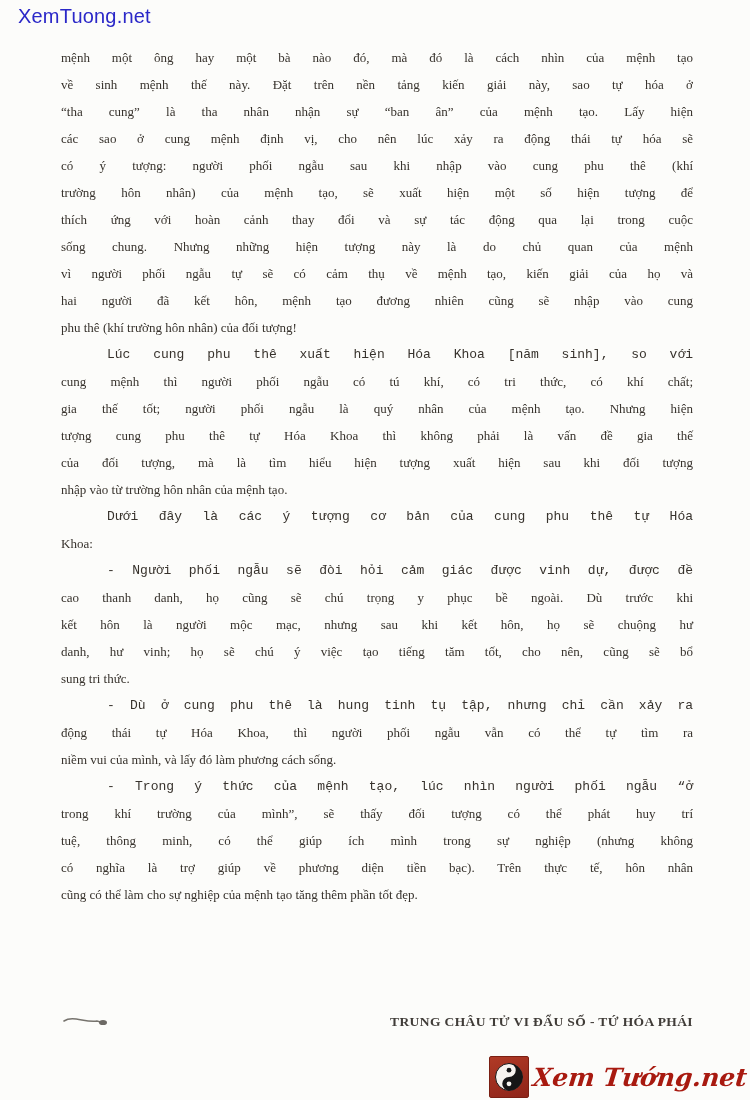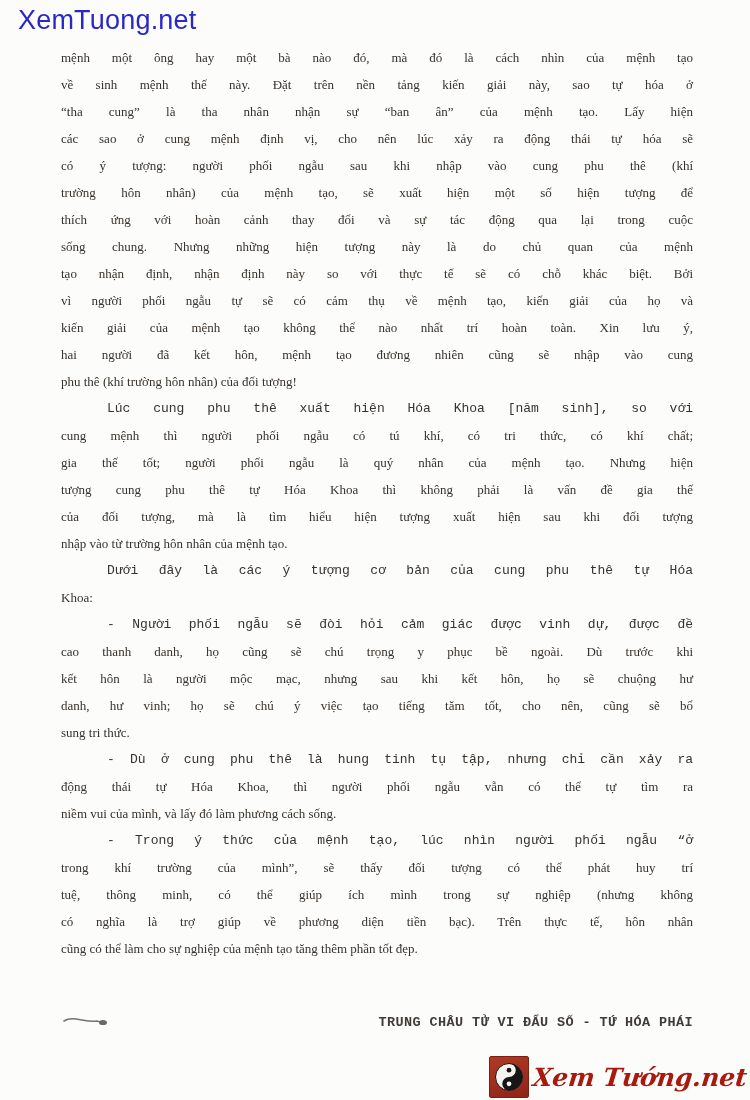--- a/index.html
+++ b/index.html
@@ -6,38 +6,38 @@
   body {
     width:750px; height:1100px; position:relative;
     background:#fcfcfa; overflow:hidden;
     font-family:"Liberation Serif", serif;
   }
   .page { position:absolute; inset:0; }
 
   .watermark {
     position:absolute; left:18px; top:5px;
     font-family:"Liberation Sans", sans-serif;
-    font-size:27px; color:#2b28c8; letter-spacing:0.2px;text-align:right;
+    font-size:20px; color:#2b28c8; letter-spacing:0.2px;text-align:right;
   }
 
   .article {
     position:absolute; left:61px; top:44px; width:632px;
     font-size:13px; line-height:27px; color:#37322c;
   }
   .line { text-align:justify; text-align-last:justify; }
   .line.last { text-align-last:left; }
   .line.indent { text-indent:46px;font-family:Liberation Mono, monospace; }
 
   .footer {
     position:absolute; left:61px; top:1012px; width:632px;
     display:flex; align-items:center; justify-content:space-between;
   }
   .squiggle { opacity:0.75; }
   .book-title {
-    font-family:Liberation Mono, monospace;
+    font-family:Liberation Serif, serif;
     font-weight:bold; font-size:13.5px; letter-spacing:0.4px;
     color:#403c38;
   }
 
   .site-logo {
     position:absolute; right:3px; top:1056px;
     display:flex; align-items:center; gap:4px;
   }
   .yinyang-box {
     width:38px; height:40px; border-radius:2px;
@@ -62,23 +62,21 @@
 
   <div class="article">
       <div class="line">mệnh một ông hay một bà nào đó, mà đó là cách nhìn của mệnh tạo</div>
       <div class="line">về sinh mệnh thế này. Đặt trên nền tảng kiến giải này, sao tự hóa ở</div>
       <div class="line">“tha cung” là tha nhân nhận sự “ban ân” của mệnh tạo. Lấy hiện</div>
       <div class="line">các sao ở cung mệnh định vị, cho nên lúc xảy ra động thái tự hóa sẽ</div>
       <div class="line">có ý tượng: người phối ngẫu sau khi nhập vào cung phu thê (khí</div>
       <div class="line">trường hôn nhân) của mệnh tạo, sẽ xuất hiện một số hiện tượng để</div>
       <div class="line">thích ứng với hoàn cảnh thay đổi và sự tác động qua lại trong cuộc</div>
       <div class="line">sống chung. Nhưng những hiện tượng này là do chủ quan của mệnh</div>
-      <div class="line">tạo nhận định, nhận định này so với thực tế sẽ có chỗ khác biệt. Bởi</div>
       <div class="line">vì người phối ngẫu tự sẽ có cảm thụ về mệnh tạo, kiến giải của họ và</div>
-      <div class="line">kiến giải của mệnh tạo không thể nào nhất trí hoàn toàn. Xin lưu ý,</div>
       <div class="line">hai người đã kết hôn, mệnh tạo đương nhiên cũng sẽ nhập vào cung</div>
       <div class="line last">phu thê (khí trường hôn nhân) của đối tượng!</div>
       <div class="line indent">Lúc cung phu thê xuất hiện Hóa Khoa [năm sinh], so với</div>
       <div class="line">cung mệnh thì người phối ngẫu có tú khí, có tri thức, có khí chất;</div>
       <div class="line">gia thế tốt; người phối ngẫu là quý nhân của mệnh tạo. Nhưng hiện</div>
       <div class="line">tượng cung phu thê tự Hóa Khoa thì không phải là vấn đề gia thế</div>
       <div class="line">của đối tượng, mà là tìm hiểu hiện tượng xuất hiện sau khi đối tượng</div>
       <div class="line last">nhập vào từ trường hôn nhân của mệnh tạo.</div>
       <div class="line indent">Dưới đây là các ý tượng cơ bản của cung phu thê tự Hóa</div>
       <div class="line last">Khoa:</div>

